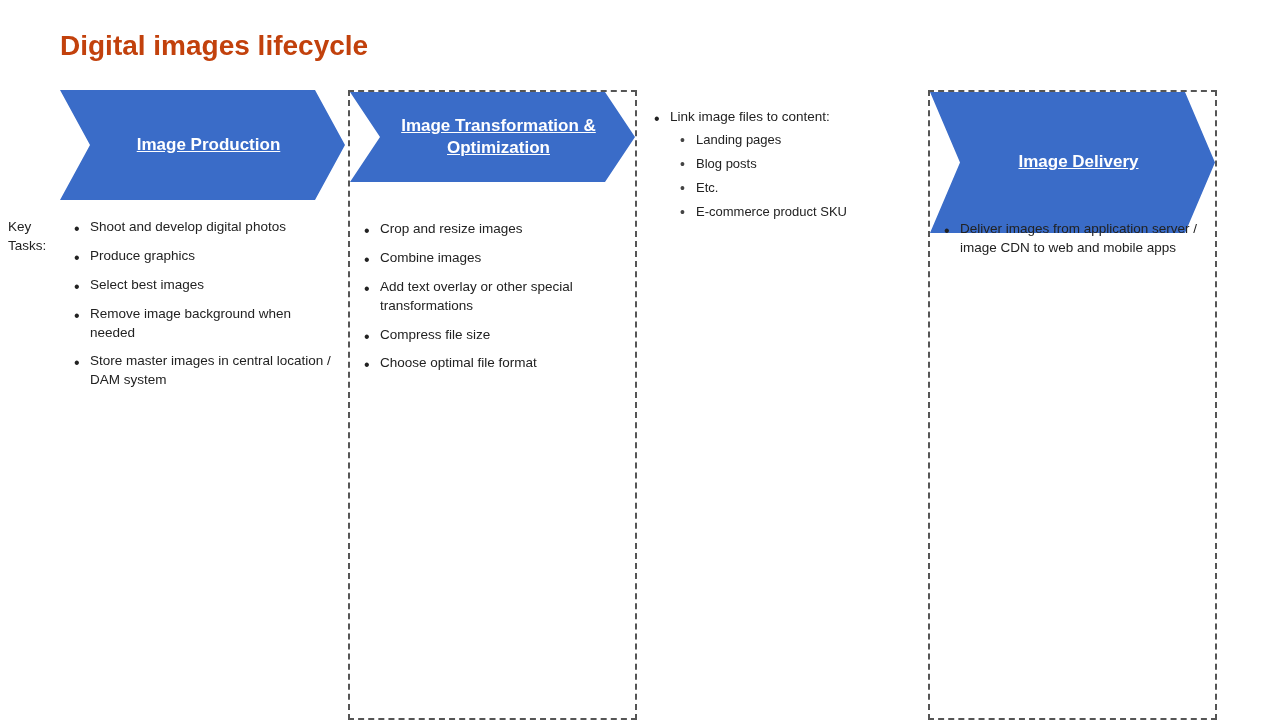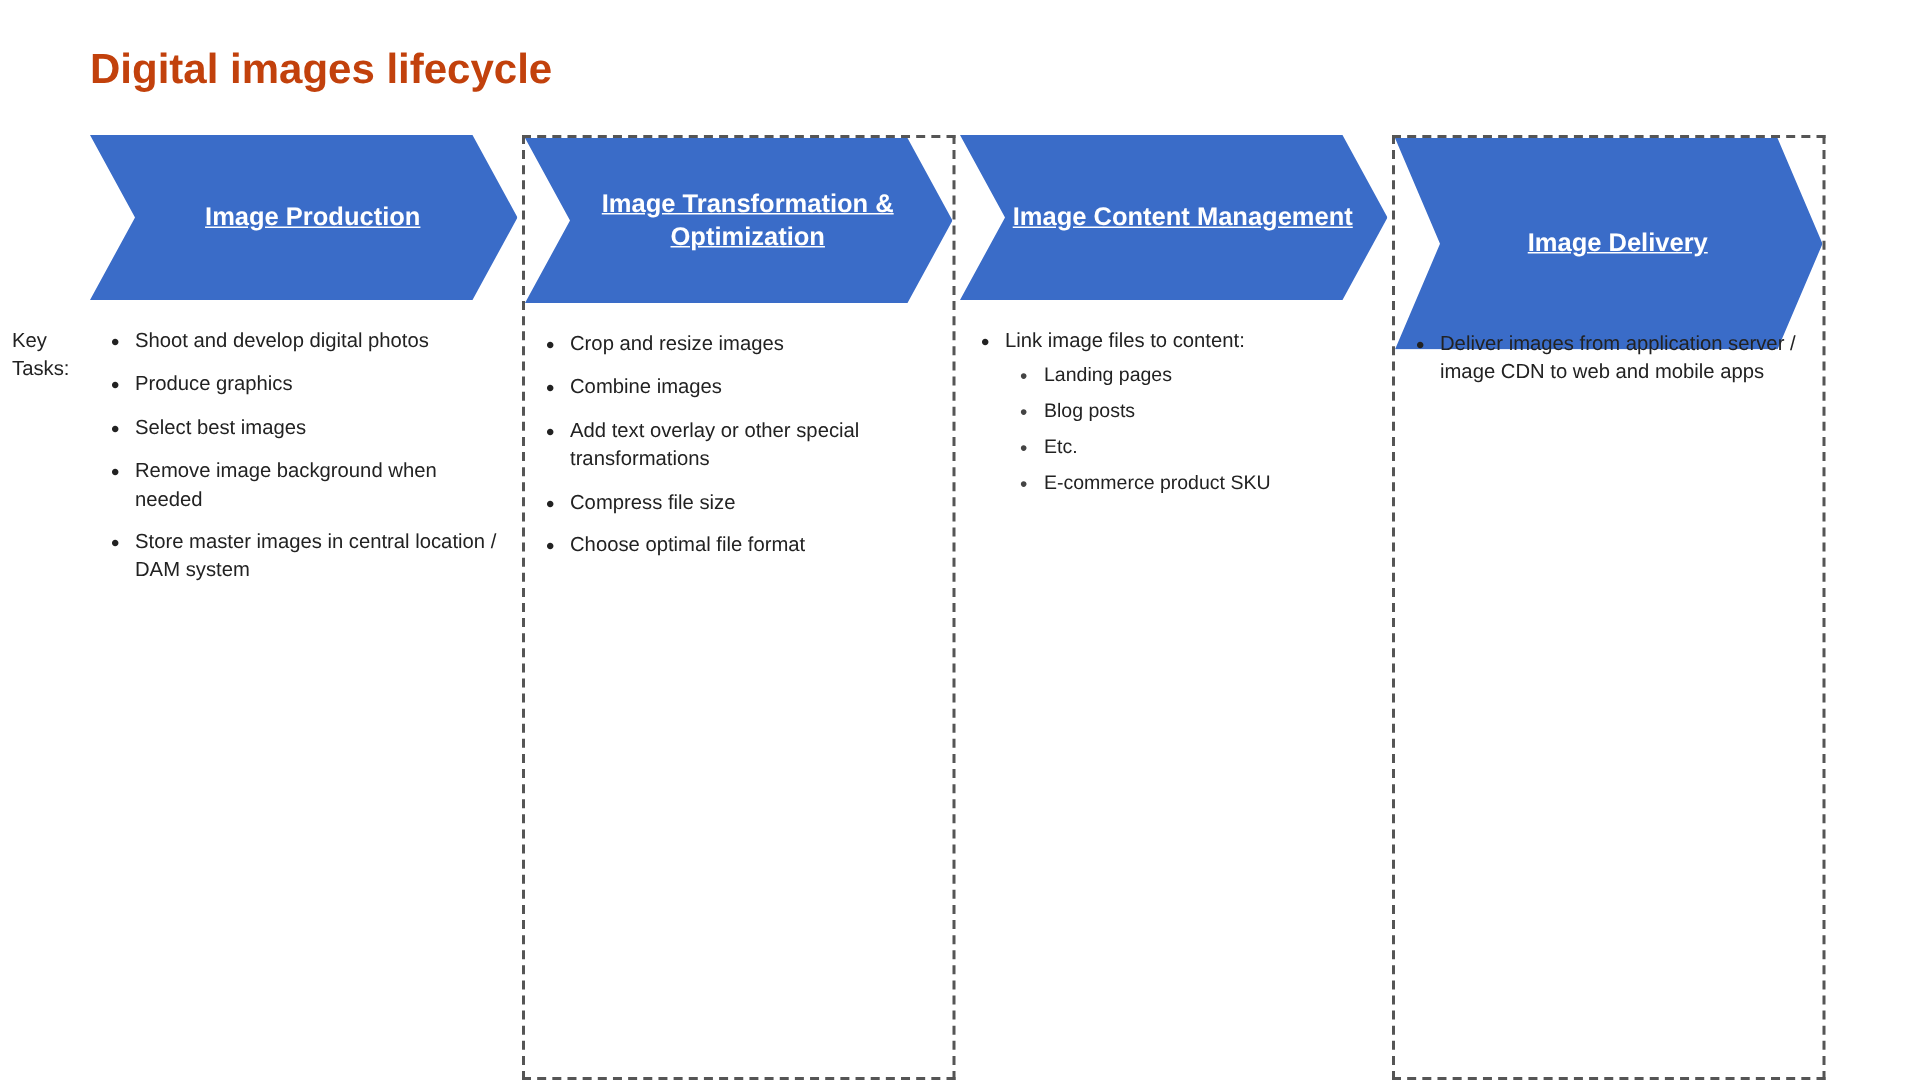--- a/index.html
+++ b/index.html
@@ -160,48 +160,40 @@
           <li>Produce graphics</li>
           <li>Select best images</li>
           <li>Remove image background when needed</li>
           <li>Store master images in central location / DAM system</li>
         </ul>
       </div>
     </div>
 
     <div class="col-dashed">
       <div class="arrow-container">
-        <div class="arrow-wrap" style="height:110px;justify-content:center;">
+        <div class="arrow-wrap" style="height:90px;justify-content:center;">
           <div class="arrow-shape">
             <span class="arrow-text">Image
 Transformation
 &amp; Optimization</span>
           </div>
         </div>
       </div>
       <div class="tasks-container">
         <ul class="task-list">
           <li>Crop and resize images</li>
           <li>Combine images</li>
           <li>Add text overlay or other special transformations</li>
           <li>Compress file size</li>
           <li>Choose optimal file format</li>
         </ul>
       </div>
     </div>
 
     <div class="col-plain">
-      <div class="arrow-container">
-        <div class="arrow-wrap" style="height:110px;">
-          <div class="arrow-shape">
-            <span class="arrow-text">Image Content
-Management</span>
-          </div>
-        </div>
-      </div>
       <div class="tasks-container">
         <ul class="task-list">
           <li>
             <span>Link image files to content:</span>
             <ul class="task-list sub-list">
               <li>Landing pages</li>
               <li>Blog posts</li>
               <li>Etc.</li>
               <li>E-commerce product SKU</li>
             </ul>

